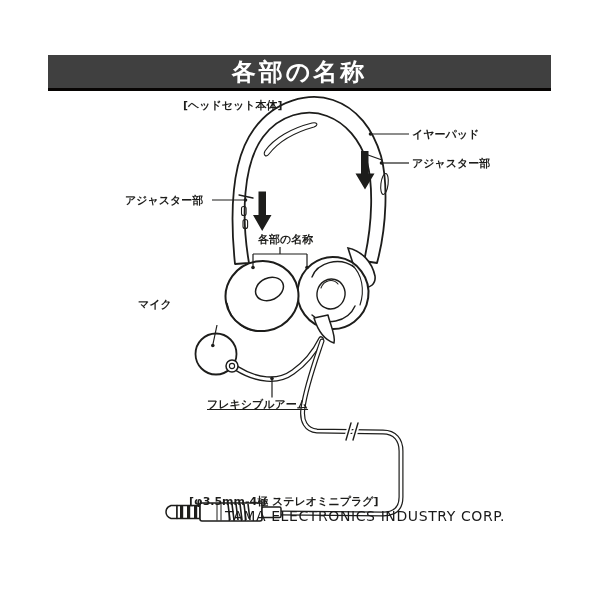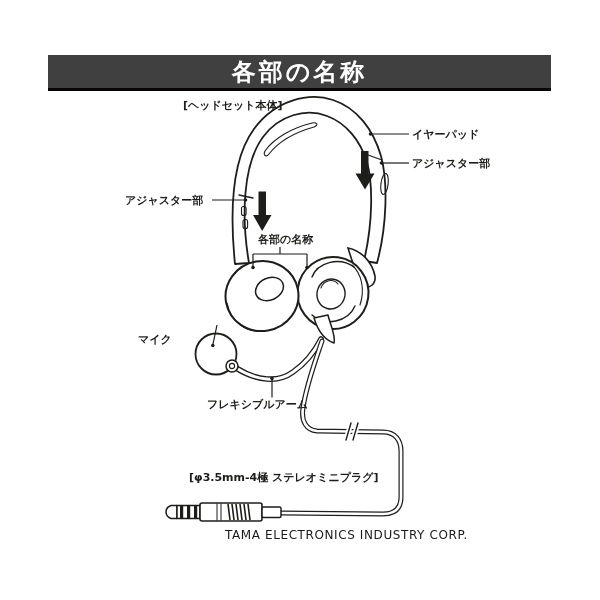--- a/index.html
+++ b/index.html
@@ -12,32 +12,32 @@
     display:flex; align-items:center; justify-content:center;
   }
   .titlebar .title-text {
     color:#ffffff; font-size:24px; font-weight:bold; letter-spacing:3px;
   }
 
   .lbl {
     position:absolute; color:#1d1d1b; font-size:11px; font-weight:bold;
     white-space:nowrap; line-height:11.5px;
   }
-  .mic-block .indent { display:block; margin-left:16px;margin-top:35px; }
+  .mic-block .indent { display:block; margin-left:16px; }
   .mic-block span { display:block; }
 
   svg.art { position:absolute; left:0; top:0; }
 
   .logo {
     position:absolute; left:112px; top:520px;
     font-size:24px; font-weight:bold; letter-spacing:-1px; color:#1a1a1a;
   }
   .company {
-    position:absolute; left:225px; top:528px;
-    font-size:12px; letter-spacing:0.6px; color:#1a1a1a;
+    position:absolute; left:225px; top:508px;
+    font-size:14px; letter-spacing:0.6px; color:#1a1a1a;
   }
 </style>
 </head>
 <body>
 
 <div class="stage">
 
   <div class="titlebar">
     <span class="title-text">各部の名称</span>
   </div>
@@ -143,19 +143,19 @@
   <div class="lbl" style="left:412px; top:158px;">アジャスター部</div>
 
   <div class="lbl" style="left:125px; top:195px;">アジャスター部</div>
 
   <div class="lbl" style="left:258px; top:234px;">各部の名称</div>
 
   <div class="lbl mic-block" style="left:122px; top:299px;">
     <span class="indent">マイク</span>
   </div>
 
-  <div class="lbl" style="left:207px; top:399px;">フレキシブルアーム</div>
+  <div class="lbl" style="left:207px; top:399px;text-decoration:underline;">フレキシブルアーム</div>
 
-  <div class="lbl" style="left:189px; top:472px;">[φ3.5mm-4極 ステレオミニプラグ]</div>
+  <div class="lbl" style="left:189px; top:496px;">[φ3.5mm-4極 ステレオミニプラグ]</div>
 
   <div class="company">TAMA ELECTRONICS INDUSTRY CORP.</div>
 
 </div>
 
 </body></html>

